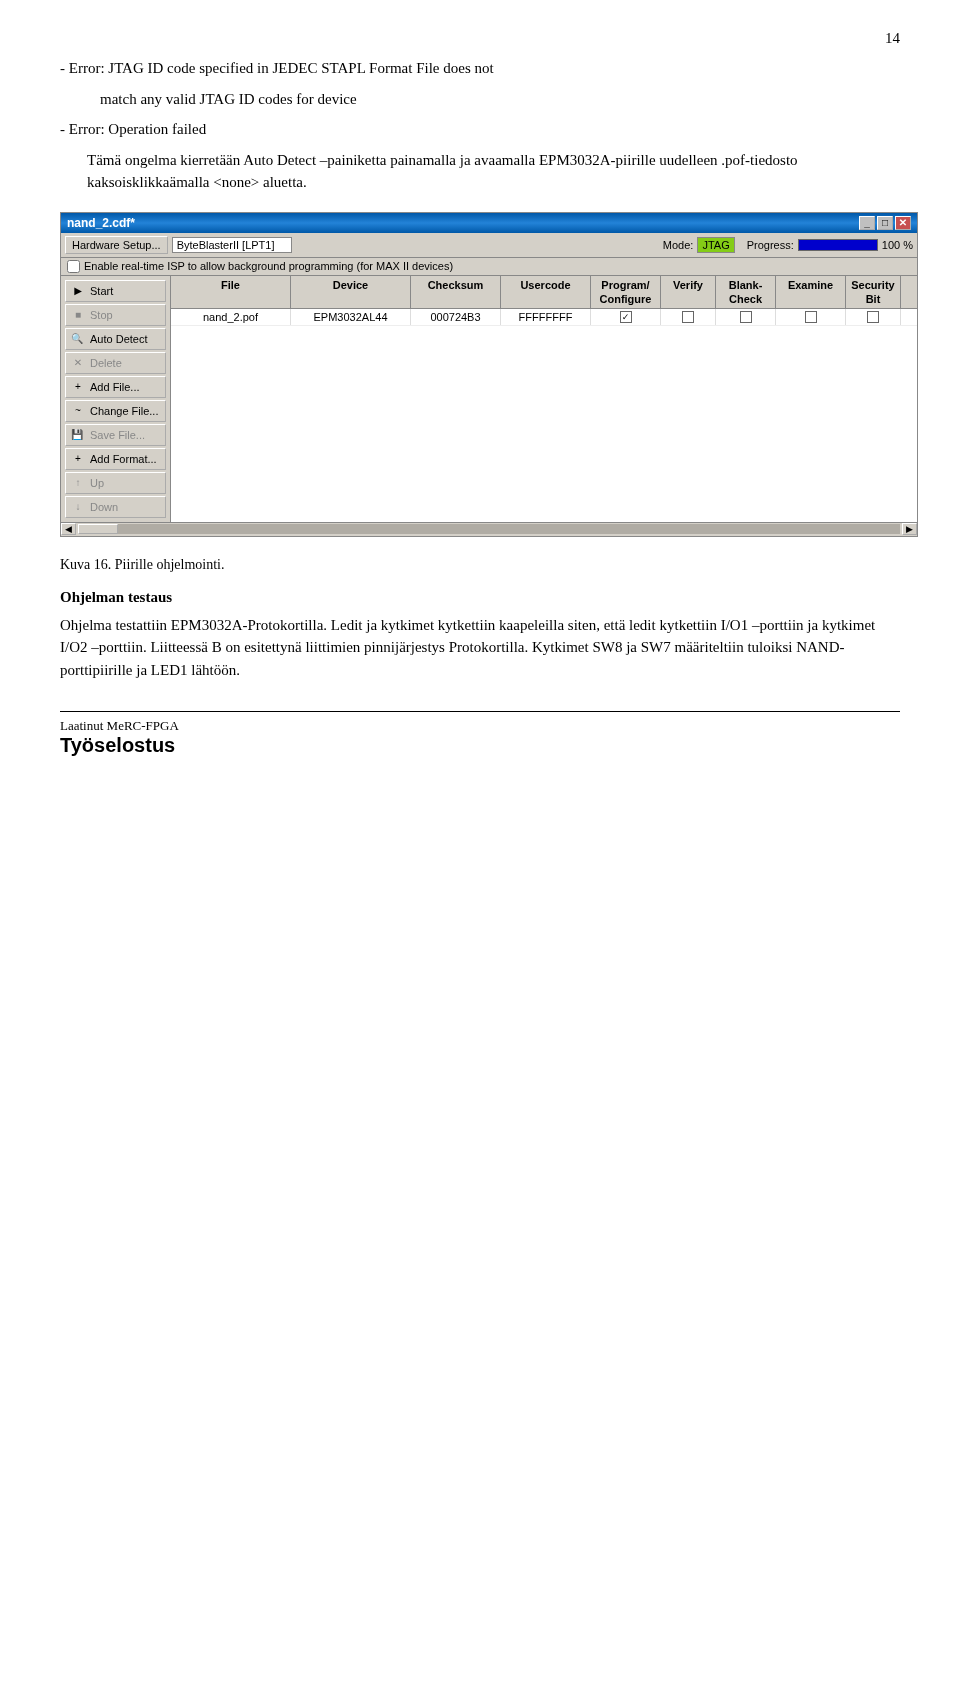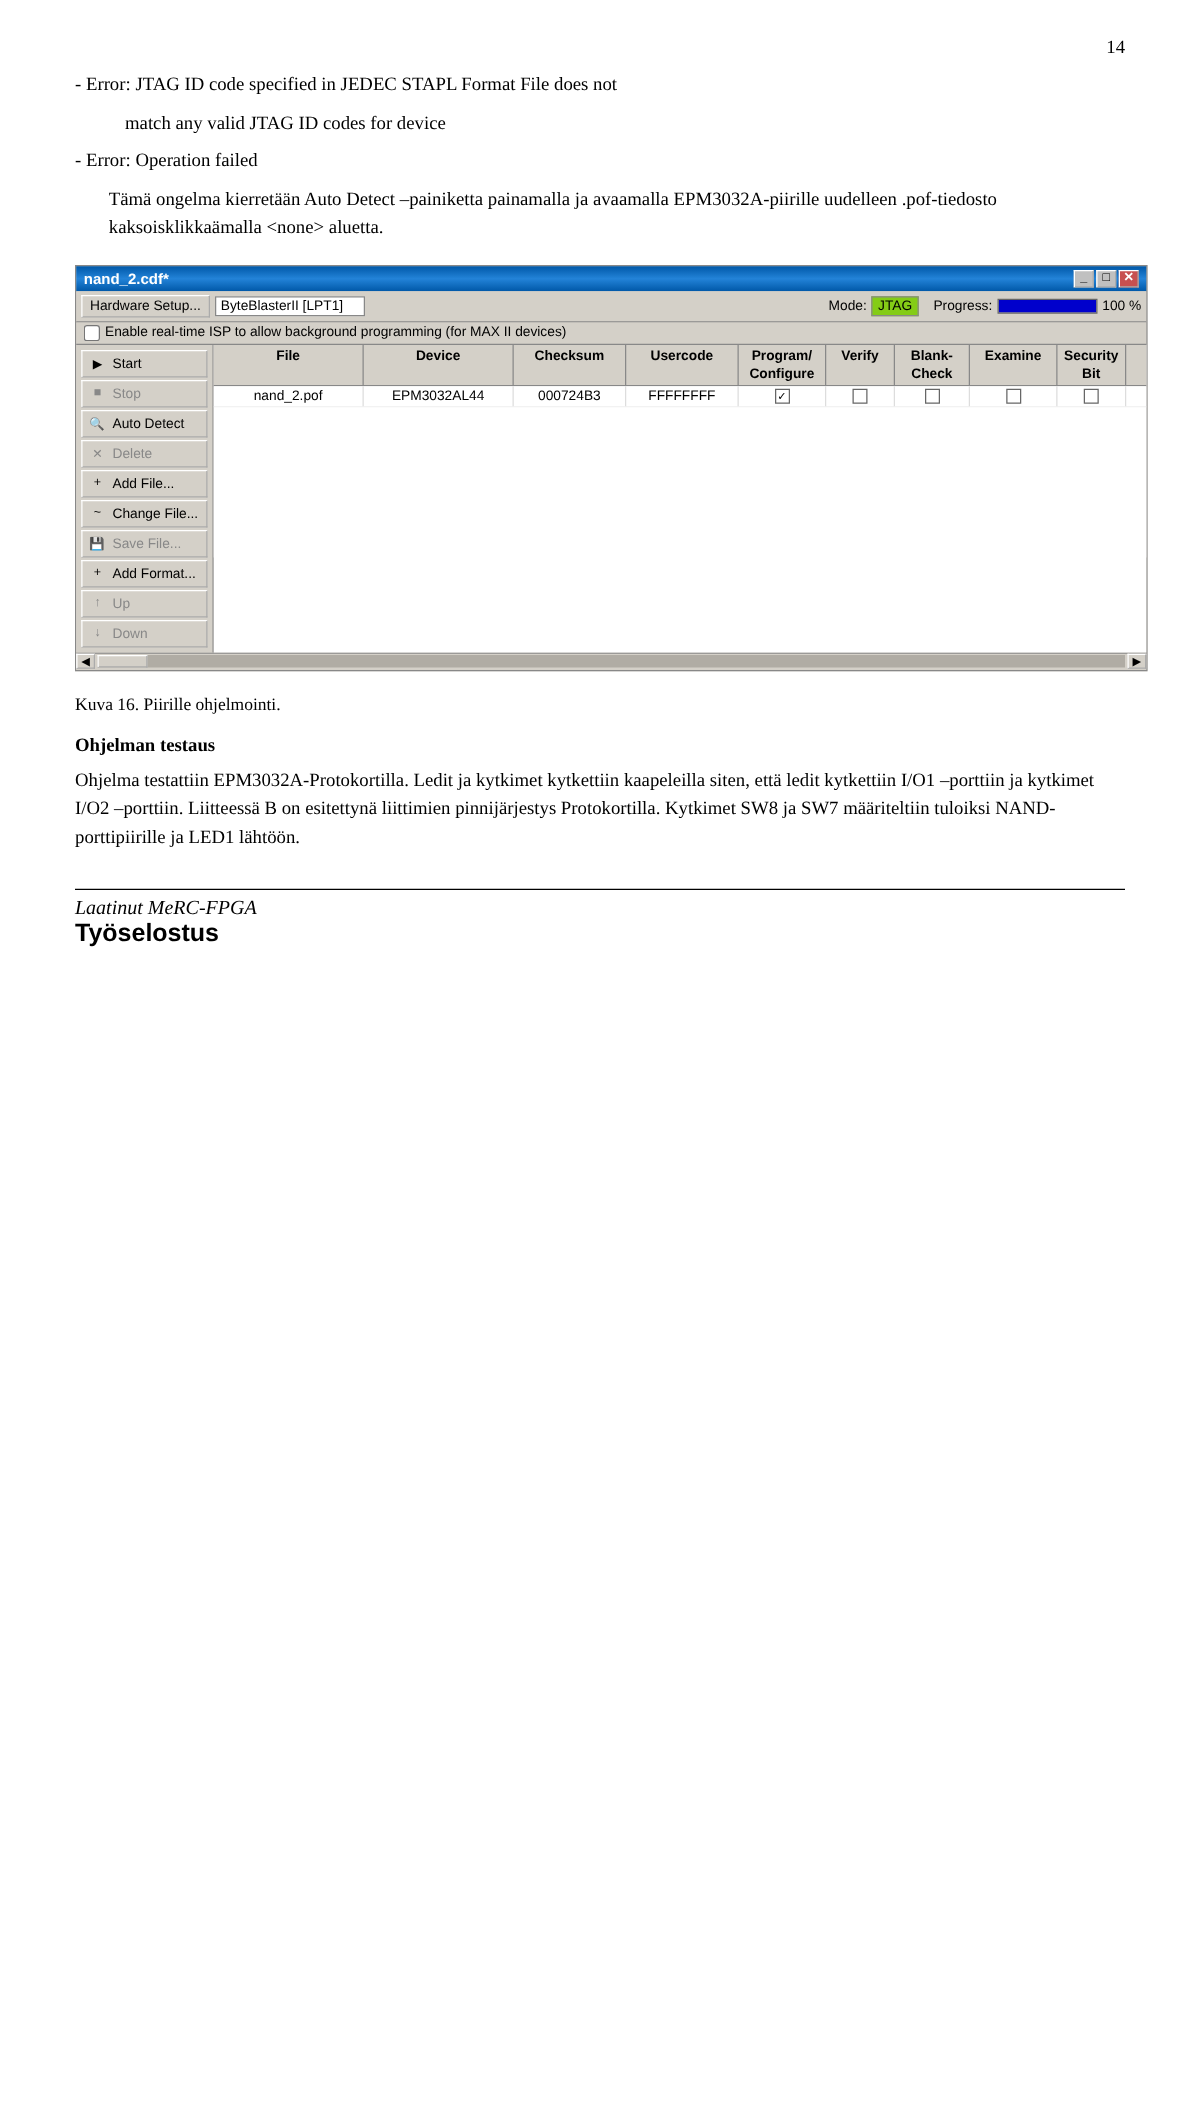--- a/index.html
+++ b/index.html
@@ -188,22 +188,21 @@
       font-weight: bold;
       margin-bottom: 8px;
       margin-top: 0;
     }
     .footer-divider {
       border: none;
       border-top: 1px solid #000;
       margin: 30px 0 6px 0;
     }
     .footer-label {
-      font-size: 16px;
-      font-style: italic;
+      font-size: 13px;
     }
     .footer-title {
       font-size: 20px;
       font-weight: bold;
       font-family: Arial, sans-serif;
     }
     .empty-content-area {
       min-height: 120px;
       background: #fff;
     }

